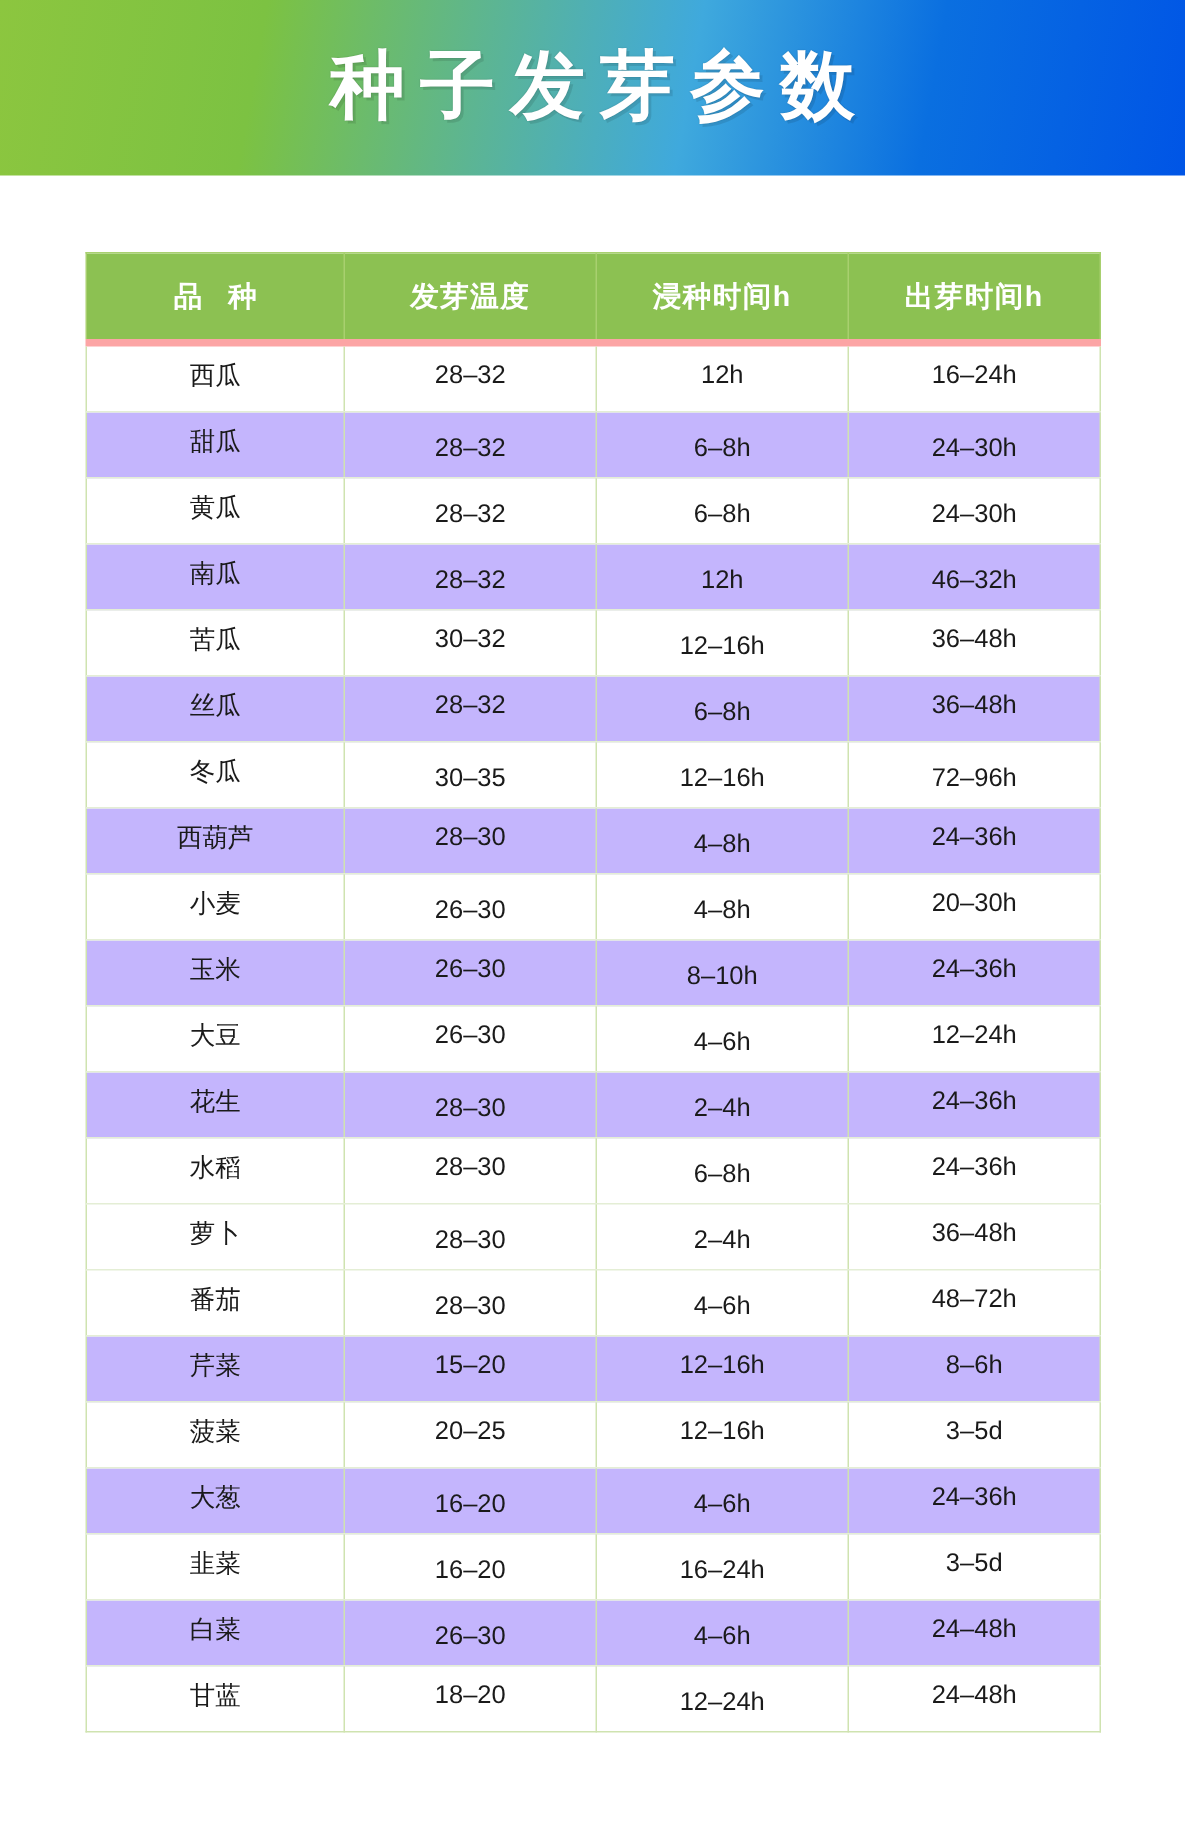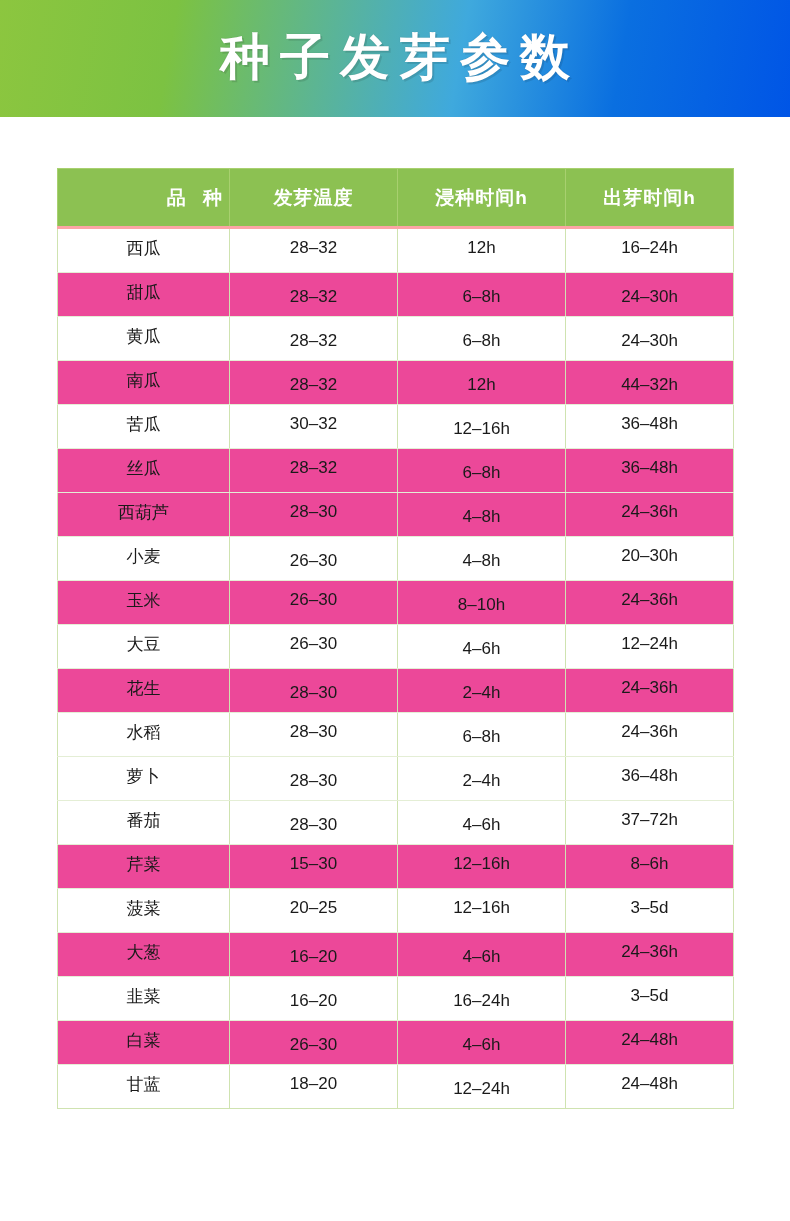--- a/index.html
+++ b/index.html
@@ -72,50 +72,49 @@
     font-size: 19px;
     font-weight: bold;
     height: 55px;
     text-align: center;
     border: 1px solid #a8d06f;
     letter-spacing: 1px;
   }
   table.seed-table thead th.first {
     letter-spacing: 6px;
     text-indent: 6px;
-    text-align: right;
   }
 
   table.seed-table tbody td {
     height: 36px;
     text-align: center;
     font-size: 17px;
     color: #1a1a1a;
     border-left: 1px solid #cfe3b0;
     border-right: 1px solid #cfe3b0;
     border-top: 1px solid #e4eed5;
     border-bottom: 1px solid #e4eed5;
     background: #ffffff;
     vertical-align: middle;
   }
   table.seed-table tbody tr.alt td {
-    background: #ec4899;
+    background: #c4b5fd;
   }
   table.seed-table tbody td.name {
     font-size: 17px;
   }
   
   table.seed-table tbody td.up   { padding-bottom: 6px; }
   table.seed-table tbody td.down { padding-top: 6px; }
 
   table.seed-table tbody tr:last-child td {
     border-bottom: 1px solid #cfe3b0;
   }
   table.seed-table tbody tr:first-child td {
-    border-top: 3px solid #fca5a5;
+    border-top: 5px solid #fca5a5;
   }
 </style>
 </head>
 <body>
 
 <div class="page">
 
   <div class="banner">
     <div class="banner-title">种子发芽参数</div>
   </div>
@@ -152,34 +151,40 @@
         <tr>
           <td class="name up">黄瓜</td>
           <td class="down">28–32</td>
           <td class="down">6–8h</td>
           <td class="down">24–30h</td>
         </tr>
         <tr class="alt">
           <td class="name up">南瓜</td>
           <td class="down">28–32</td>
           <td class="down">12h</td>
-          <td class="down">44–32h</td>
+          <td class="down">46–32h</td>
         </tr>
         <tr>
           <td class="name up">苦瓜</td>
           <td class="up">30–32</td>
           <td class="down">12–16h</td>
           <td class="up">36–48h</td>
         </tr>
         <tr class="alt">
           <td class="name up">丝瓜</td>
           <td class="up">28–32</td>
           <td class="down">6–8h</td>
           <td class="up">36–48h</td>
         </tr>
+        <tr>
+          <td class="name up">冬瓜</td>
+          <td class="down">30–35</td>
+          <td class="down">12–16h</td>
+          <td class="down">72–96h</td>
+        </tr>
         <tr class="alt">
           <td class="name up">西葫芦</td>
           <td class="up">28–30</td>
           <td class="down">4–8h</td>
           <td class="up">24–36h</td>
         </tr>
         <tr>
           <td class="name up">小麦</td>
           <td class="down">26–30</td>
           <td class="down">4–8h</td>
@@ -212,25 +217,25 @@
         <tr>
           <td class="name up">萝卜</td>
           <td class="down">28–30</td>
           <td class="down">2–4h</td>
           <td class="up">36–48h</td>
         </tr>
         <tr>
           <td class="name up">番茄</td>
           <td class="down">28–30</td>
           <td class="down">4–6h</td>
-          <td class="up">37–72h</td>
+          <td class="up">48–72h</td>
         </tr>
         <tr class="alt">
           <td class="name up">芹菜</td>
-          <td class="up">15–30</td>
+          <td class="up">15–20</td>
           <td class="up">12–16h</td>
           <td class="up">8–6h</td>
         </tr>
         <tr>
           <td class="name up">菠菜</td>
           <td class="up">20–25</td>
           <td class="up">12–16h</td>
           <td class="up">3–5d</td>
         </tr>
         <tr class="alt">

